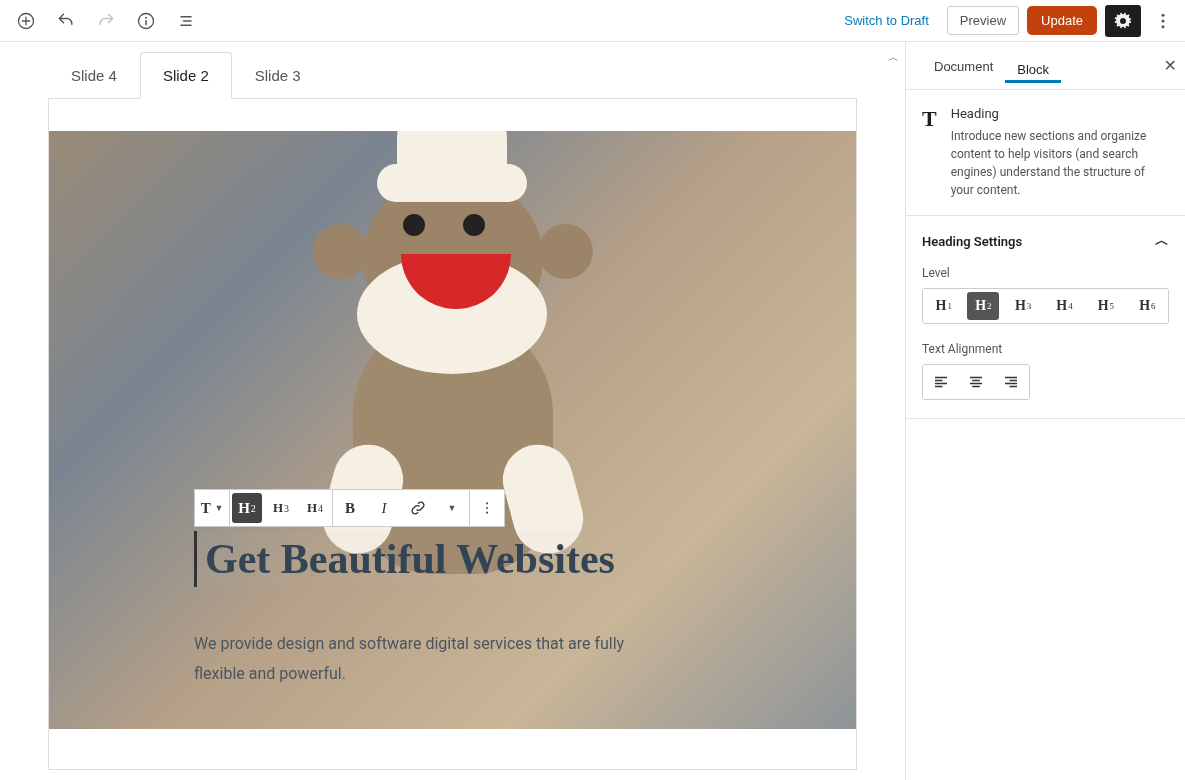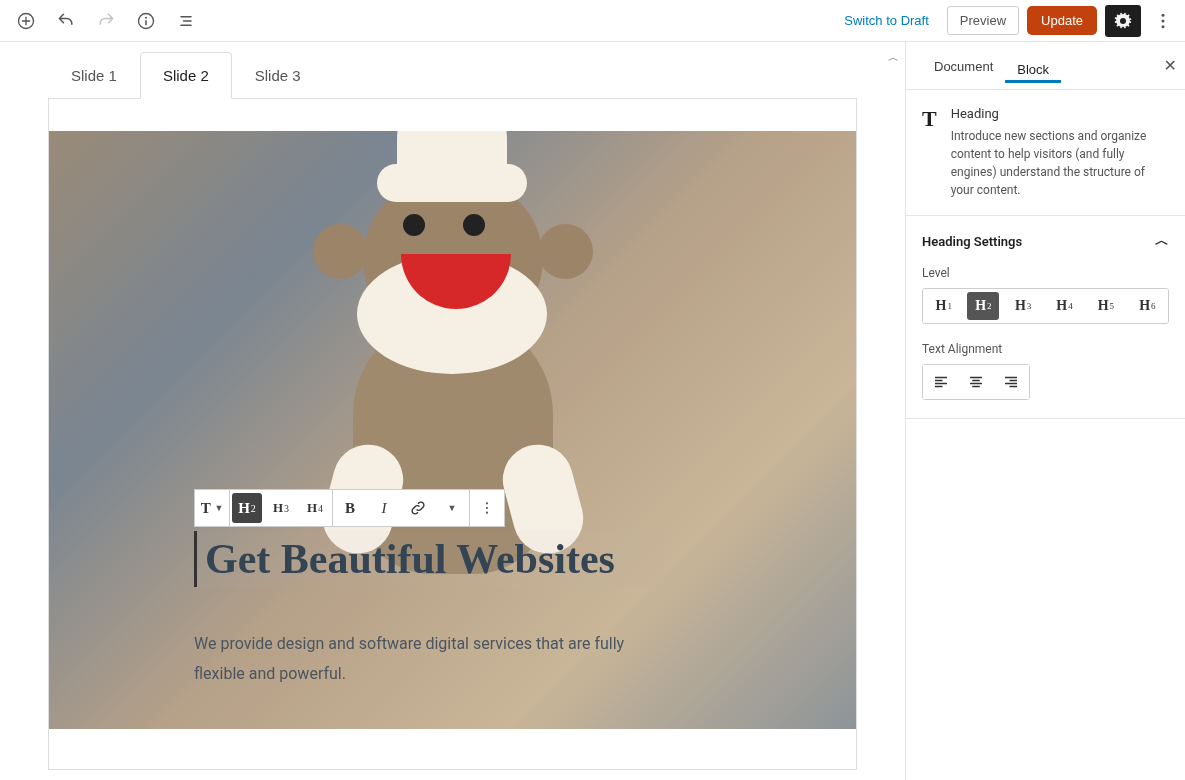--- a/index.html
+++ b/index.html
@@ -134,21 +134,21 @@
         </svg>
     </button>
   </div>
 </div>
 
 <div class="main-area">
   <div class="editor-col">
     <button class="collapse-caret">︿</button>
 
     <div class="slide-tabs">
-      <button class="slide-tab">Slide 1</button>
+      <button class="slide-tab">Slide 4</button>
       <button class="slide-tab active">Slide 2</button>
       <button class="slide-tab">Slide 3</button>
     </div>
 
     <div class="slide-wrap">
       <div class="slide-image">
         <div class="monkey">
           <div class="m-body">
             <div class="m-ear l"></div>
               <div class="m-ear r"></div>
@@ -222,21 +222,21 @@
     <div class="sb-tabs">
       <button class="sb-tab">Document</button>
       <button class="sb-tab active">Block</button>
       <button class="sb-close">✕</button>
     </div>
 
     <div class="sb-desc">
       <div class="sb-desc-icon">T</div>
       <div class="sb-desc-body">
         <div class="t">Heading</div>
-        <div class="d">Introduce new sections and organize content to help visitors (and fully engines) understand the structure of your content.</div>
+        <div class="d">Introduce new sections and organize content to help visitors (and search engines) understand the structure of your content.</div>
       </div>
     </div>
 
     <div class="sb-panel">
       <div class="sb-panel-head">
         <span>Heading Settings</span>
         <span class="chev">︿</span>
       </div>
       <div class="sb-panel-body">
         <span class="sb-label">Level</span>

